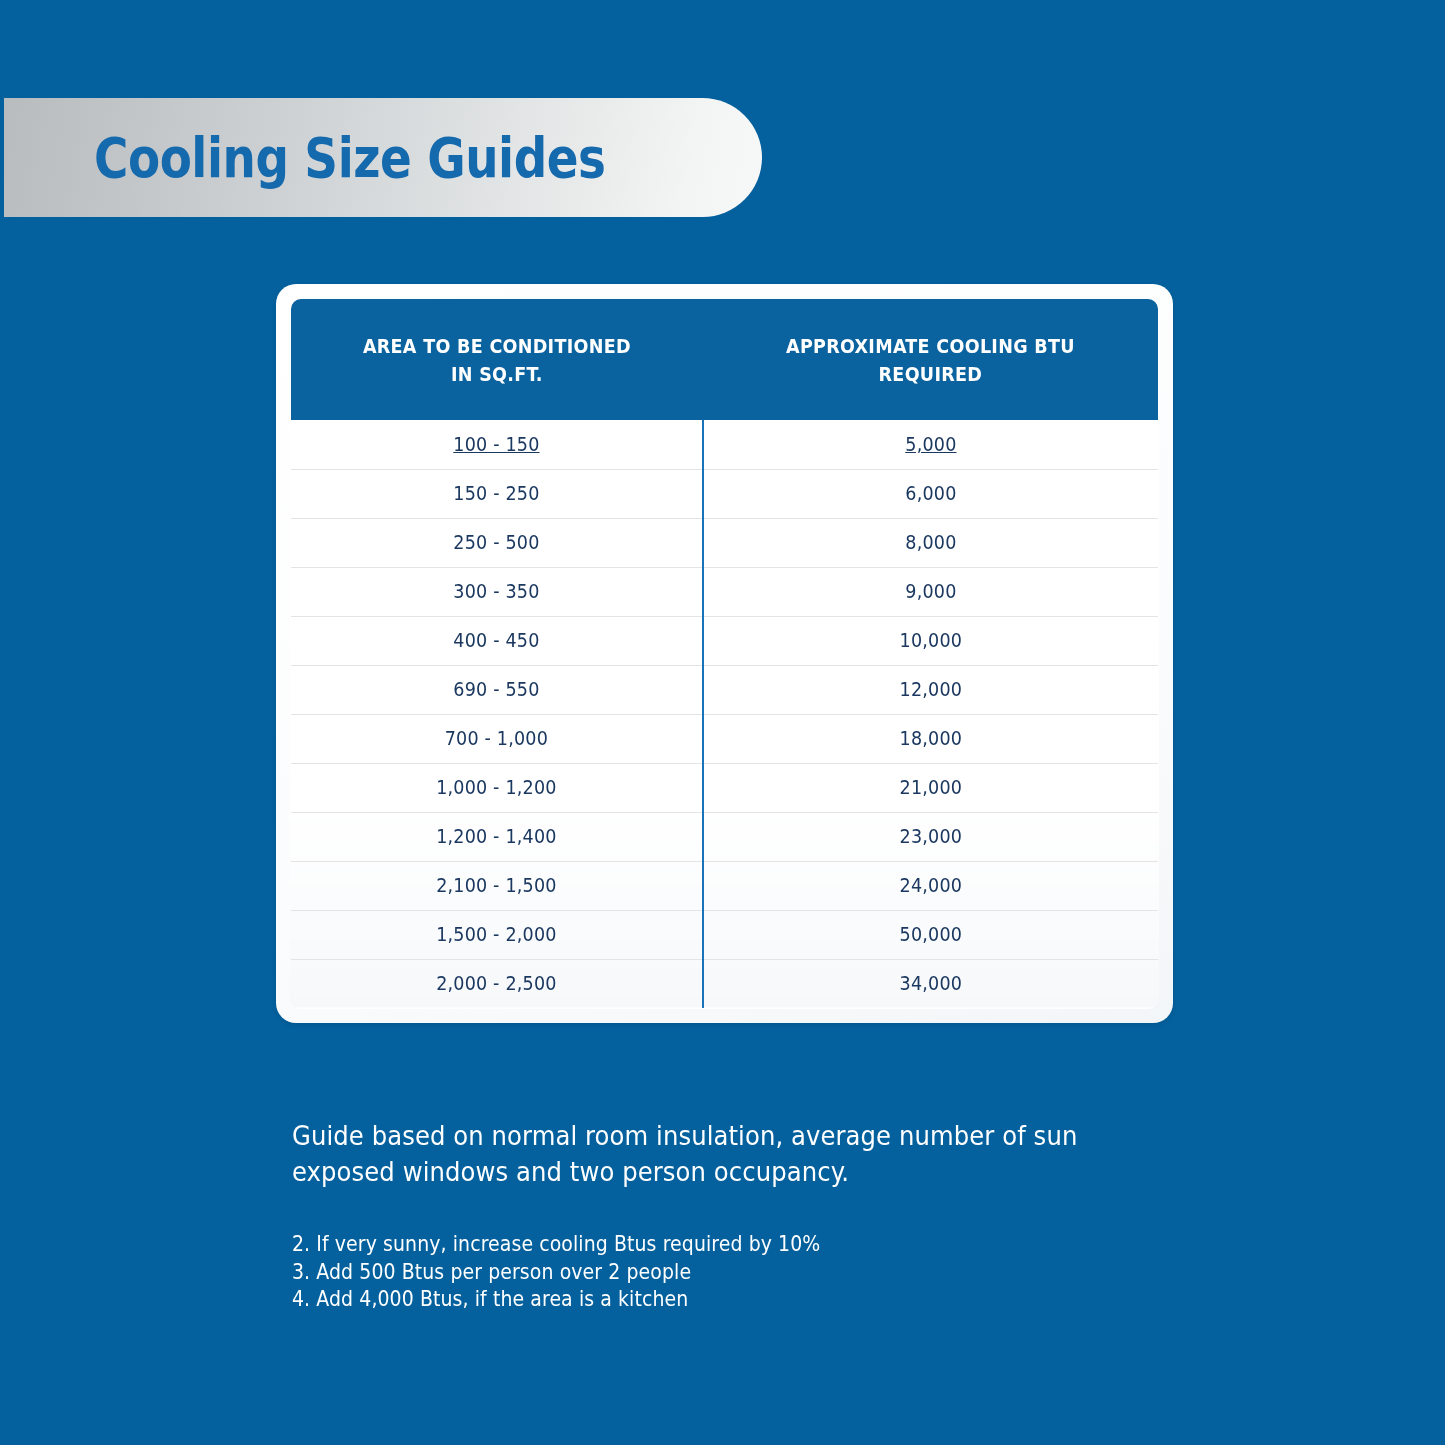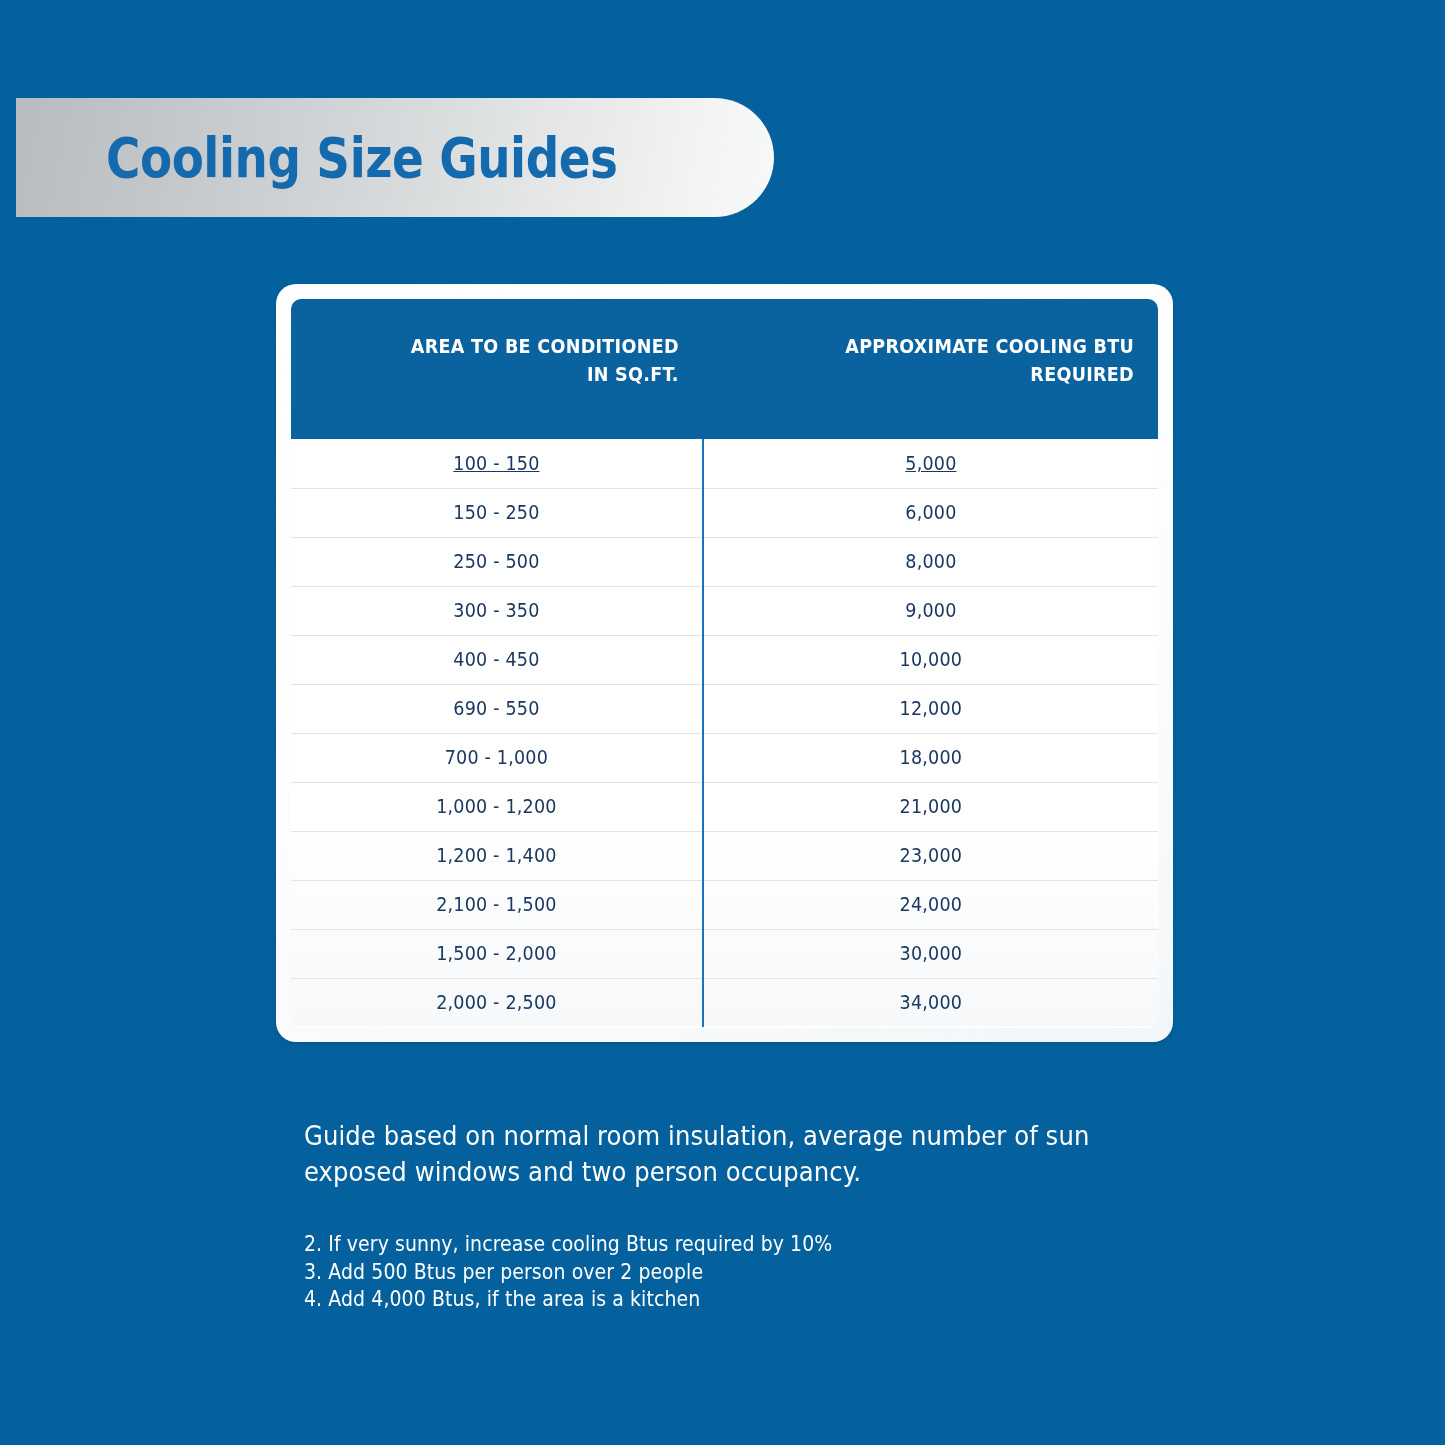--- a/index.html
+++ b/index.html
@@ -12,21 +12,21 @@
   body {
     background: #04619e;
     font-family: "Liberation Sans", sans-serif;
     position: relative;
     overflow: hidden;
   }
 
   
   #title-banner {
     position: absolute;
-    left: 16px;
+    left: 4px;
     top: 98px;
     width: 758px;
     height: 119px;
     background: linear-gradient(100deg,
                 #b9bcbe 0%,
                 #c3c6c8 18%,
                 #cfd2d4 38%,
                 #dcdfe0 58%,
                 #e9ebeb 76%,
                 #f3f4f4 90%,
@@ -73,22 +73,22 @@
   }
 
   #cooling-table thead th {
     background: #0a629e;
     color: #ffffff;
     font-family: "Liberation Sans Narrow", "DejaVu Sans Condensed", "Liberation Sans", sans-serif;
     font-weight: bold;
     font-size: 19.5px;
     letter-spacing: 0.3px;
     line-height: 1.42;
-    text-align: right;
-    padding: 34px 24px 51px;
+    text-align: center;
+    padding: 34px 24px 32px;
     vertical-align: middle;
     border: none;
   }
 
   #cooling-table thead th.th-left  { width: 47.5%; }
   #cooling-table thead th.th-right { width: 52.5%; }
 
   #cooling-table tbody td {
     text-align: center;
     color: #1b3860;
@@ -106,21 +106,21 @@
   }
 
   #cooling-table tbody tr:first-child td {
     border-top: none;
     text-decoration: underline;
   }
 
   
   #notes {
     position: absolute;
-    left: 304px;
+    left: 292px;
     top: 1118px;
     width: 870px;
     color: #ffffff;
   }
 
   #notes-intro {
     font-family: "Liberation Sans Narrow", "DejaVu Sans Condensed", "Liberation Sans", sans-serif;
     font-size: 27px;
     line-height: 1.32;
     font-weight: normal;
@@ -198,21 +198,21 @@
         <tr>
           <td class="cell-area">1,200 - 1,400</td>
           <td class="cell-btu">23,000</td>
         </tr>
         <tr>
           <td class="cell-area">2,100 - 1,500</td>
           <td class="cell-btu">24,000</td>
         </tr>
         <tr>
           <td class="cell-area">1,500 - 2,000</td>
-          <td class="cell-btu">30,000</td>
+          <td class="cell-btu">50,000</td>
         </tr>
         <tr>
           <td class="cell-area">2,000 - 2,500</td>
           <td class="cell-btu">34,000</td>
         </tr>
       </tbody>
   </table>
 </div>
 
 <div id="notes">

